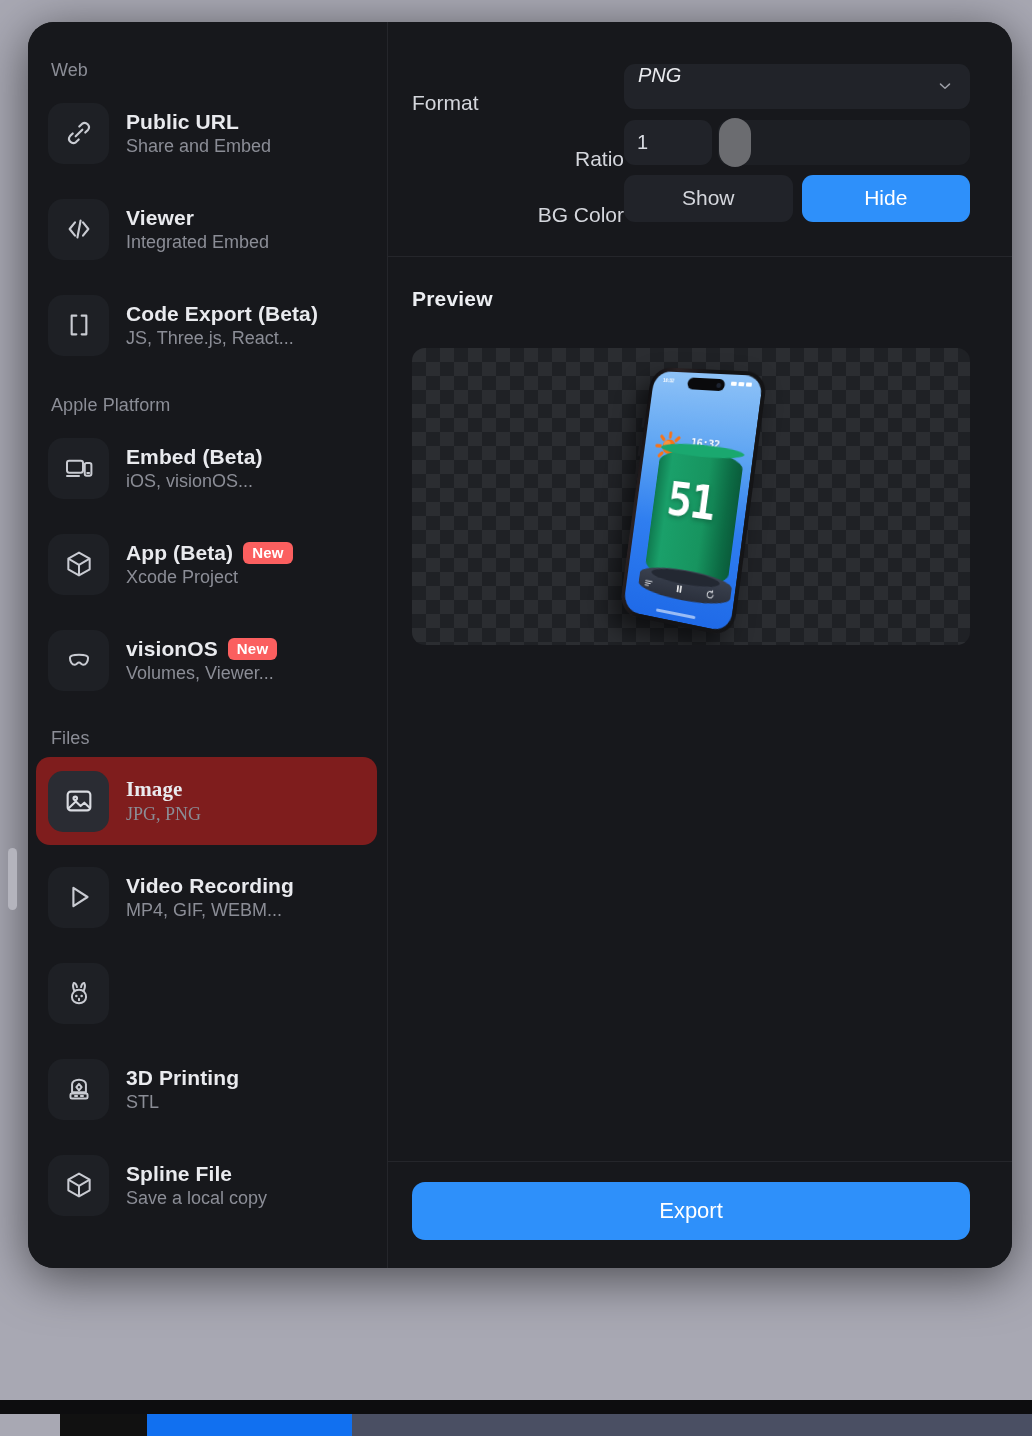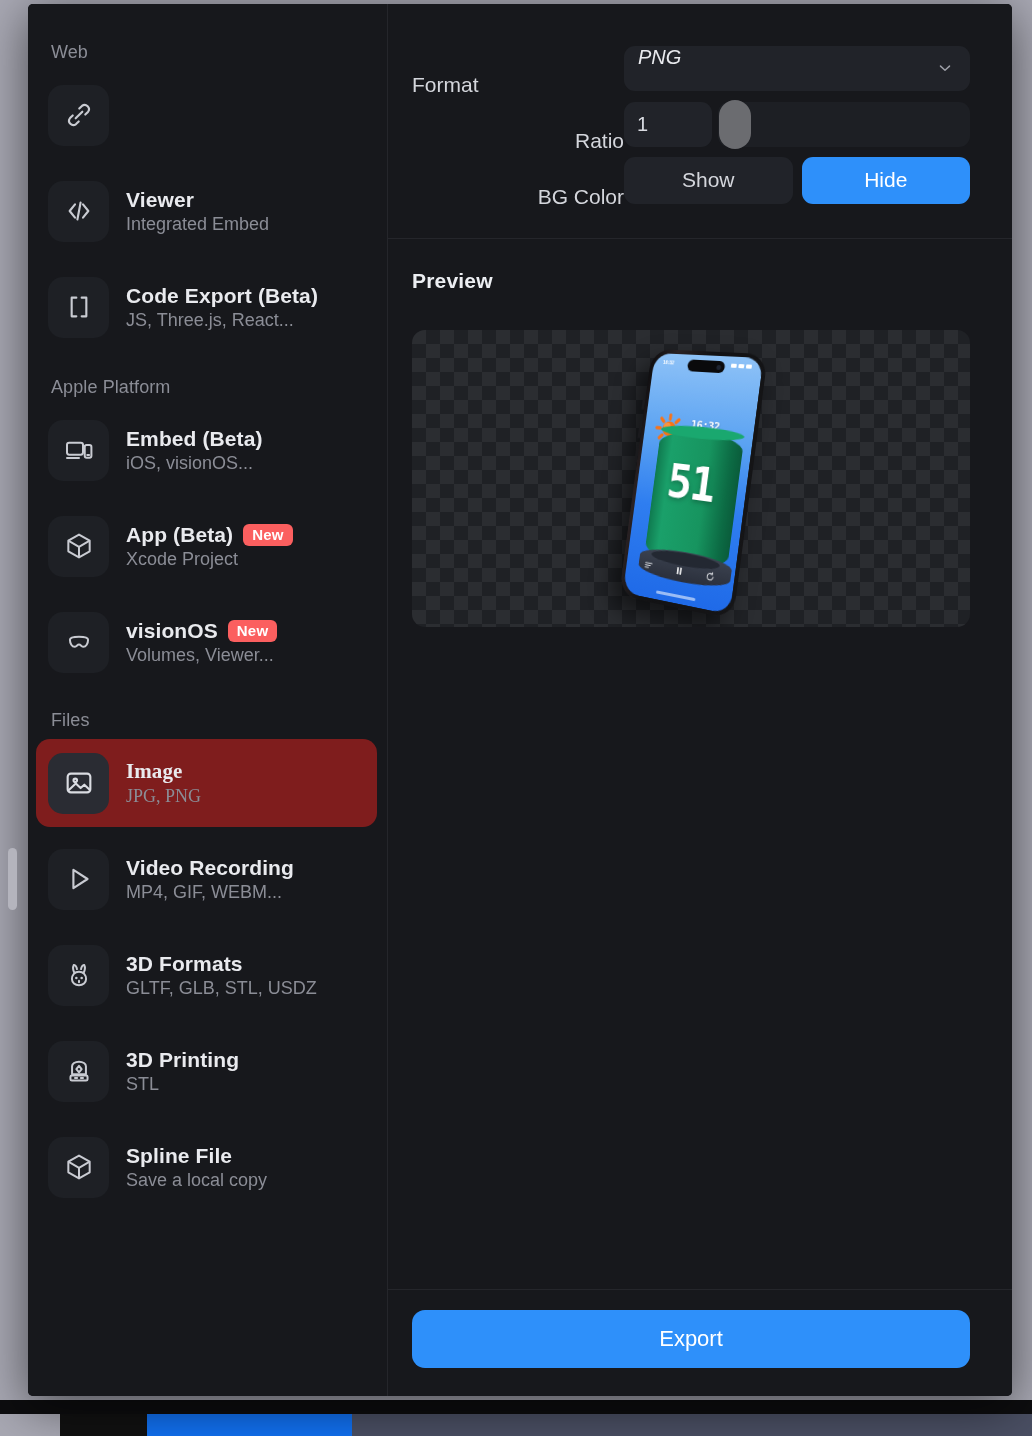--- a/index.html
+++ b/index.html
@@ -25,24 +25,24 @@
   }
   #backdrop .bg-dark-strip {
     position: absolute;
     left: 0; right: 0; bottom: 22px; height: 14px;
     background: #0d0d0f;
   }
 
   
   #panel {
     position: absolute;
-    left: 28px; top: 4px;
-    width: 984px; height: 1392px;
+    left: 28px; top: 22px;
+    width: 984px; height: 1246px;
     background: #17181c;
-    border-radius: 5px;
+    border-radius: 26px;
     overflow: hidden;
     display: flex;
     box-shadow: 0 10px 50px rgba(0,0,0,.55);
   }
 
   
   #drag-handle {
     position: absolute;
     left: 8px; top: 848px;
     width: 9px; height: 62px;
@@ -374,20 +374,26 @@
       <div class="section-label">Web</div>
 
       <div class="nav-item">
         <div class="nav-tile">
           <svg viewBox="0 0 24 24" fill="none" stroke="#c9cbd2" stroke-width="1.6" stroke-linecap="round">
             <path d="M9.5 14.5 L14.5 9.5"></path>
             <path d="M12.2 7.2 L14.2 5.2 a3.2 3.2 0 0 1 4.5 4.5 l-2 2"></path>
             <path d="M11.8 16.8 L9.8 18.8 a3.2 3.2 0 0 1-4.5-4.5 l2-2"></path>
           </svg>
         </div>
+        <div class="nav-text">
+          <div class="nav-title-row">
+            <span class="nav-title">Public URL</span>
+          </div>
+          <span class="nav-sub">Share and Embed</span>
+        </div>
       </div>
 
       <div class="nav-item">
         <div class="nav-tile">
           <svg viewBox="0 0 24 24" fill="none" stroke="#c9cbd2" stroke-width="1.6" stroke-linecap="round" stroke-linejoin="round">
             <path d="M9 7 L5 12 L9 17"></path>
             <path d="M15 7 L19 12 L15 17"></path>
             <path d="M13.2 5.6 L10.8 18.4"></path>
           </svg>
         </div>
@@ -504,26 +510,20 @@
       <div class="nav-item">
         <div class="nav-tile">
           <svg viewBox="0 0 24 24" fill="none" stroke="#c9cbd2" stroke-width="1.5" stroke-linejoin="round">
             <path d="M8.6 10.5 C7.6 8.6 7.3 6.1 8.1 4.5 C9.1 4.1 10.2 5.7 10.6 8.1"></path>
             <path d="M15.4 10.5 C16.4 8.6 16.7 6.1 15.9 4.5 C14.9 4.1 13.8 5.7 13.4 8.1"></path>
             <path d="M12 9.5 C15.3 9.5 17.3 12 17.3 15 C17.3 17.7 15 19.6 12 19.6 C9 19.6 6.7 17.7 6.7 15 C6.7 12 8.7 9.5 12 9.5 Z"></path>
             <circle cx="10" cy="14.3" r="0.95" fill="#c9cbd2" stroke="none"></circle>
             <circle cx="14" cy="14.3" r="0.95" fill="#c9cbd2" stroke="none"></circle>
             <path d="M12 16.4 V17.4" stroke-linecap="round"></path>
           </svg>
-        </div>
-        <div class="nav-text">
-          <div class="nav-title-row">
-            <span class="nav-title">3D Formats</span>
-          </div>
-          <span class="nav-sub">GLTF, GLB, STL, USDZ</span>
         </div>
       </div>
 
       <div class="nav-item">
         <div class="nav-tile">
           <svg viewBox="0 0 24 24" fill="none" stroke="#c9cbd2" stroke-width="1.5" stroke-linejoin="round">
             <path d="M6.8 14.5 V8.5 C6.8 6.6 9 5 12 5 C15 5 17.2 6.6 17.2 8.5 V14.5 Z"></path>
             <path d="M12 8.2 L14 10.6 L12 13 L10 10.6 Z"></path>
             <rect x="5.6" y="15.3" width="12.8" height="3.9" rx="1.1"></rect>
             <path d="M9 17.3 H10.6" stroke-linecap="round"></path>

